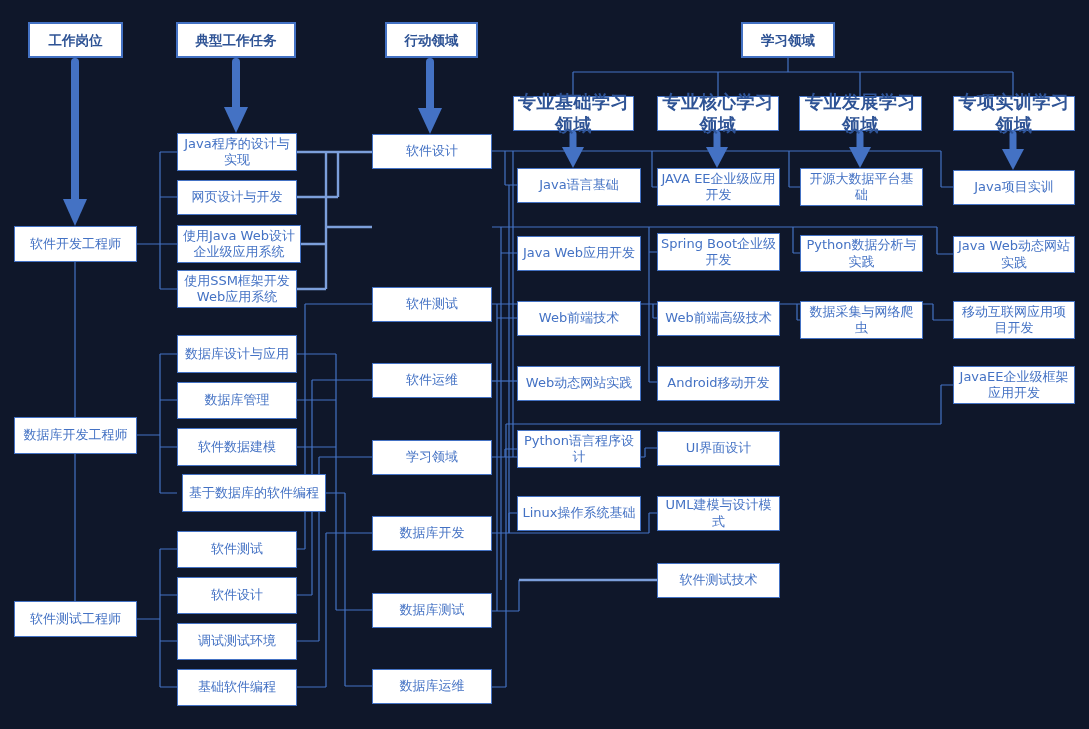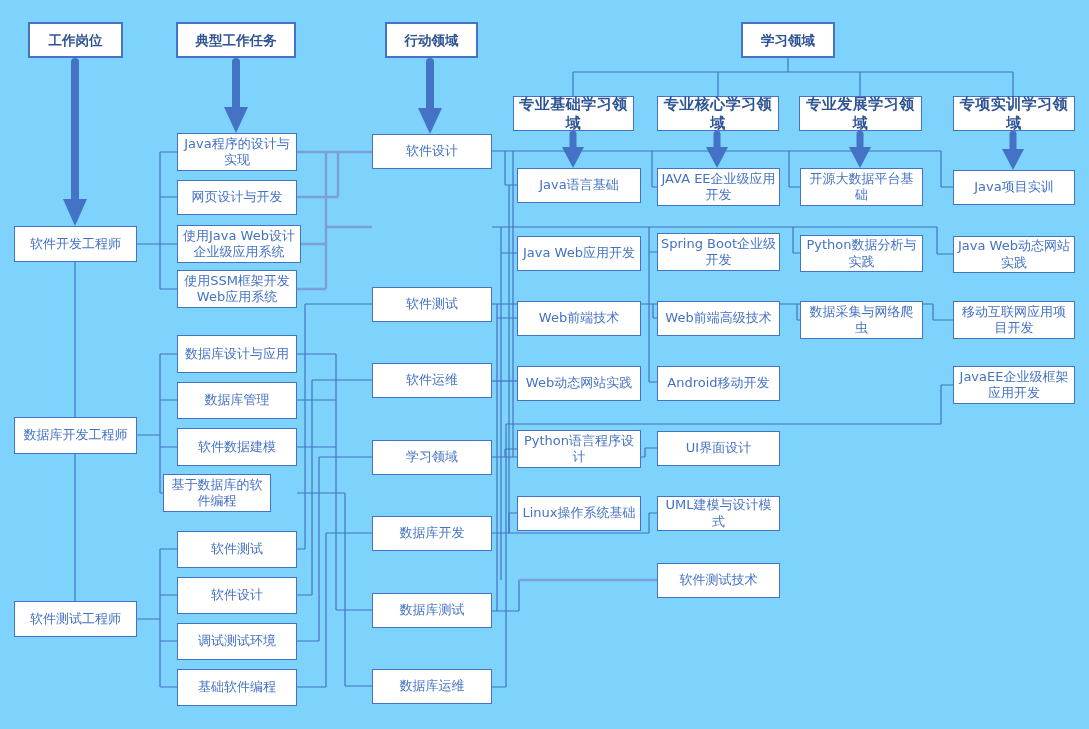--- a/index.html
+++ b/index.html
@@ -1,28 +1,28 @@
 <!DOCTYPE html>
 <html><head>
 <meta charset="utf-8">
 <style>
   html,body{margin:0;padding:0;background:#fff;}
   #canvas{
-    position:relative;width:1089px;height:729px;background:#7dd3fc;overflow:hidden;
+    position:relative;width:1089px;height:729px;background:#0f172a;overflow:hidden;
     font-family:"DejaVu Sans","Liberation Sans",sans-serif;
   }
   #wires{position:absolute;left:0;top:0;z-index:0;}
   .box{
     position:absolute;z-index:1;background:#fff;border:1px solid #4472C4;
     color:#4472C4;display:flex;align-items:center;justify-content:center;
     text-align:center;font-size:13px;line-height:1.25;box-sizing:border-box;
     padding:1px 3px;
   }
   .hdr{font-weight:bold;color:#2E5395;border-width:2px;font-size:13.5px;}
-  .sub{font-weight:bold;color:#2E5395;border-width:1.5px;font-size:15px;letter-spacing:0.5px;}
+  .sub{font-weight:bold;color:#2E5395;border-width:1.5px;font-size:18px;letter-spacing:0.5px;}
   .c{stroke:#4472C4;stroke-width:1.2;fill:none;}
   .hl{stroke:#7C9FDB;stroke-width:2.4;fill:none;}
   .shaft{stroke:#4472C4;stroke-linecap:round;fill:none;}
   .head{fill:#4472C4;stroke:none;}
 </style>
 </head>
 <body>
 
 <div id="canvas">
 
@@ -103,21 +103,21 @@
   <div class="box" style="left:14px;top:417px;width:123px;height:37px">数据库开发工程师</div>
   <div class="box" style="left:14px;top:601px;width:123px;height:36px">软件测试工程师</div>
 
   <div class="box" style="left:177px;top:133px;width:120px;height:38px">Java程序的设计与实现</div>
   <div class="box" style="left:177px;top:180px;width:120px;height:35px">网页设计与开发</div>
   <div class="box" style="left:177px;top:225px;width:124px;height:38px">使用Java Web设计企业级应用系统</div>
   <div class="box" style="left:177px;top:270px;width:120px;height:38px">使用SSM框架开发Web应用系统</div>
   <div class="box" style="left:177px;top:335px;width:120px;height:38px">数据库设计与应用</div>
   <div class="box" style="left:177px;top:382px;width:120px;height:37px">数据库管理</div>
   <div class="box" style="left:177px;top:428px;width:120px;height:38px">软件数据建模</div>
-  <div class="box" style="left:163px;top:474px;width:108px;height:38px">基于数据库的软件编程</div>
+  <div class="box" style="left:182px;top:474px;width:144px;height:38px">基于数据库的软件编程</div>
   <div class="box" style="left:177px;top:531px;width:120px;height:37px">软件测试</div>
   <div class="box" style="left:177px;top:577px;width:120px;height:37px">软件设计</div>
   <div class="box" style="left:177px;top:623px;width:120px;height:37px">调试测试环境</div>
   <div class="box" style="left:177px;top:669px;width:120px;height:37px">基础软件编程</div>
 
   <div class="box" style="left:372px;top:134px;width:120px;height:35px">软件设计</div>
   <div class="box" style="left:372px;top:287px;width:120px;height:35px">软件测试</div>
   <div class="box" style="left:372px;top:363px;width:120px;height:35px">软件运维</div>
   <div class="box" style="left:372px;top:440px;width:120px;height:35px">学习领域</div>
   <div class="box" style="left:372px;top:516px;width:120px;height:35px">数据库开发</div>

